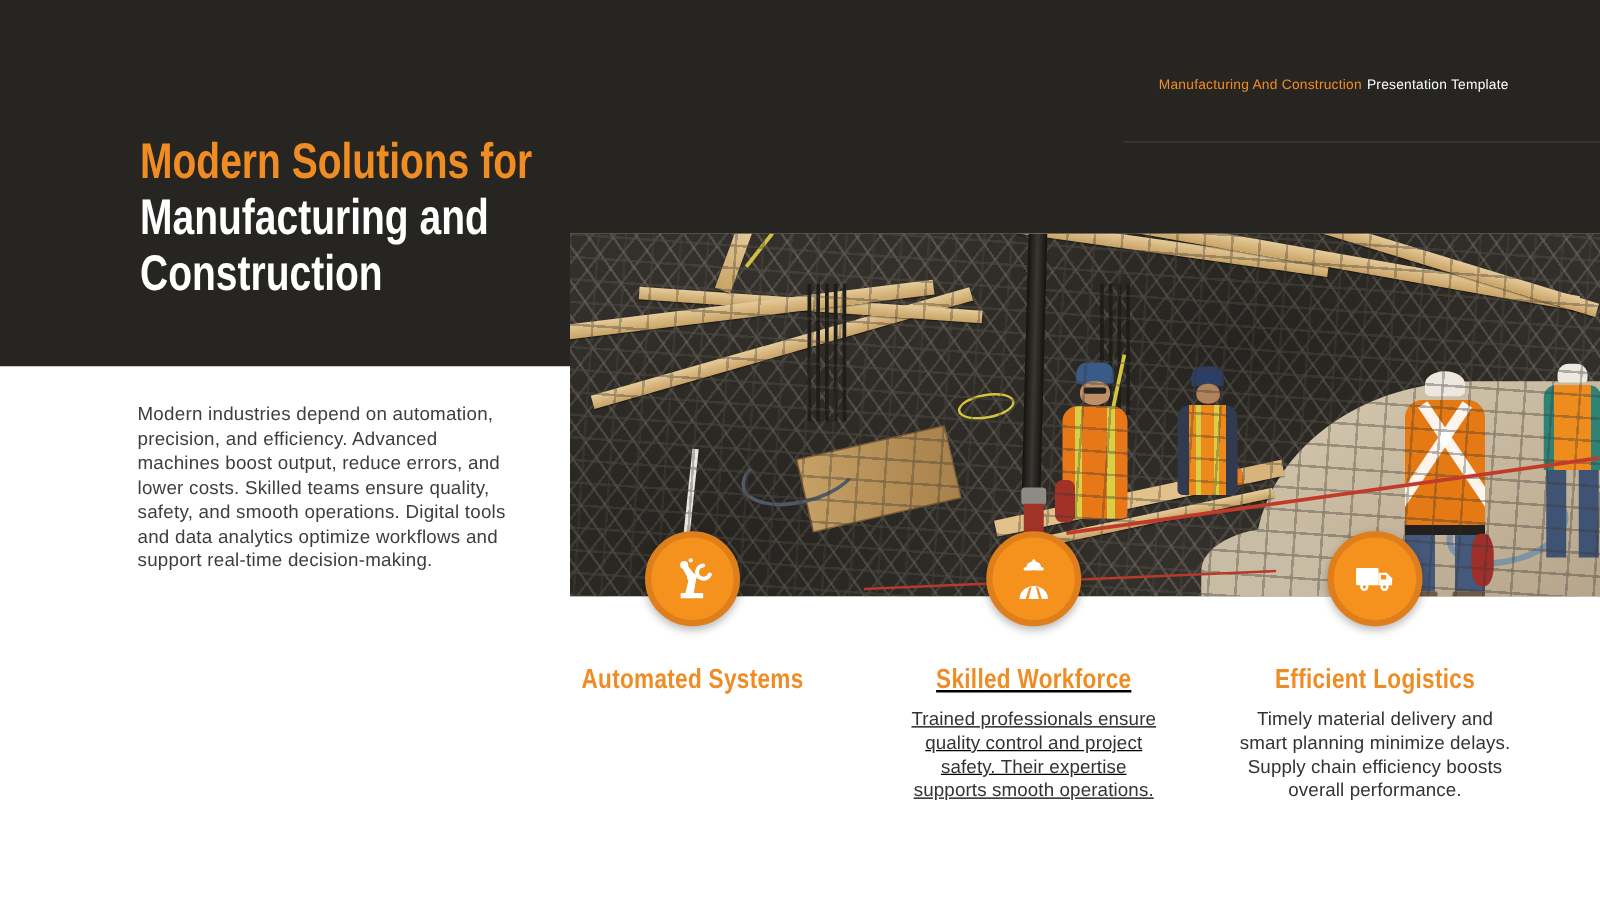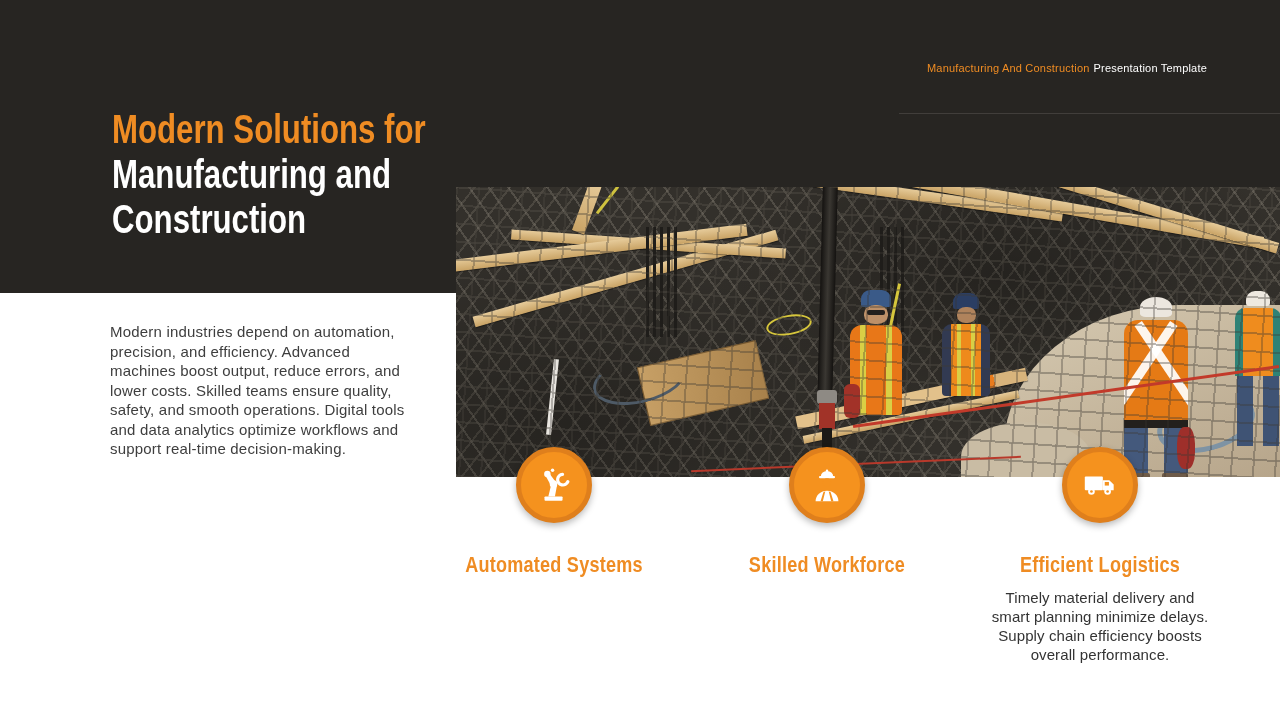--- a/index.html
+++ b/index.html
@@ -113,23 +113,23 @@
   .hose-tip{left:366px;top:241px;width:10px;height:49px;background:#1b1916;}
 
   .mesh-overlay{left:0;top:0;width:824px;height:290px;opacity:.45;pointer-events:none;
     background:
       repeating-linear-gradient(4deg, rgba(62,58,52,.8) 0 2px, transparent 2px 18px),
       repeating-linear-gradient(94deg, rgba(56,52,47,.7) 0 2px, transparent 2px 22px);}
   .string-red1{left:235px;top:276px;width:330px;height:2px;background:#b8392b;transform:rotate(-2.5deg);}
   .string-red2{left:395px;top:208px;width:430px;height:3px;background:#c23a2a;transform:rotate(-8deg);}
 
   
-  .features{position:absolute;left:0;top:447px;width:1114px;height:230px;z-index:5;}
+  .features{position:absolute;left:0;top:425px;width:1114px;height:230px;z-index:5;}
   .feature{position:absolute;top:0;width:250px;text-align:center;}
-  .f1{left:429px;}.f2{left:702px;}.f3{left:975px;}
+  .f1{left:429px;}.f2{left:702px;text-decoration:underline;}.f3{left:975px;}
   .circle{width:66px;height:66px;margin:0 auto;background:#f5921e;border:5px solid #df7f1c;border-radius:50%;
     display:flex;align-items:center;justify-content:center;box-shadow:0 3px 7px rgba(0,0,0,.28);}
   .circle svg{display:block;}
   .feature h3{margin:29px 0 0 0;font-size:22px;font-weight:bold;color:#ef8c23;
     transform:scaleX(.82);letter-spacing:.3px;white-space:nowrap;}
   .feature p{margin:10px 0 0 0;font-size:15px;line-height:19px;color:#333333;white-space:pre-line;letter-spacing:.1px;}
 </style>
 </head>
 <body>
 
@@ -251,20 +251,24 @@
           <path d="M13.5 11 a6.5 5.8 0 0 1 13 0 Z" fill="#ffffff"></path>
           <rect x="18.8" y="3.6" width="2.4" height="3.2" rx="1.1" fill="#ffffff"></rect>
           <rect x="11.5" y="10.4" width="17" height="2.6" rx="1.3" fill="#ffffff"></rect>
           <path d="M8 37 a12 11 0 0 1 24 0 Z" fill="#ffffff"></path>
           <path d="M16.2 27.5 l2 -1 -2.6 10.5 h-2.4 Z" fill="#f5921e"></path>
           <path d="M23.8 27.5 l-2 -1 2.6 10.5 h2.4 Z" fill="#f5921e"></path>
           <circle cx="20" cy="17.2" r="4.4" fill="#f5921e"></circle>
         </svg>
       </div>
       <h3>Skilled Workforce</h3>
+      <p>Trained professionals ensure
+quality control and project
+safety. Their expertise
+supports smooth operations.</p>
     </div>
 
     <div class="feature f3">
       <div class="circle">
         <svg width="38" height="38" viewBox="0 0 40 40" xmlns="http://www.w3.org/2000/svg">
           <rect x="4" y="11" width="19" height="14.5" rx="1" fill="#ffffff"></rect>
           <path d="M23 15 h6.8 l4.6 4.6 V25.5 H23 Z" fill="#ffffff"></path>
           <rect x="25" y="16.8" width="4.4" height="3.8" fill="#f5921e"></rect>
           <circle cx="11" cy="26.8" r="3.5" fill="#ffffff"></circle>
           <circle cx="11" cy="26.8" r="1.4" fill="#f5921e"></circle>

